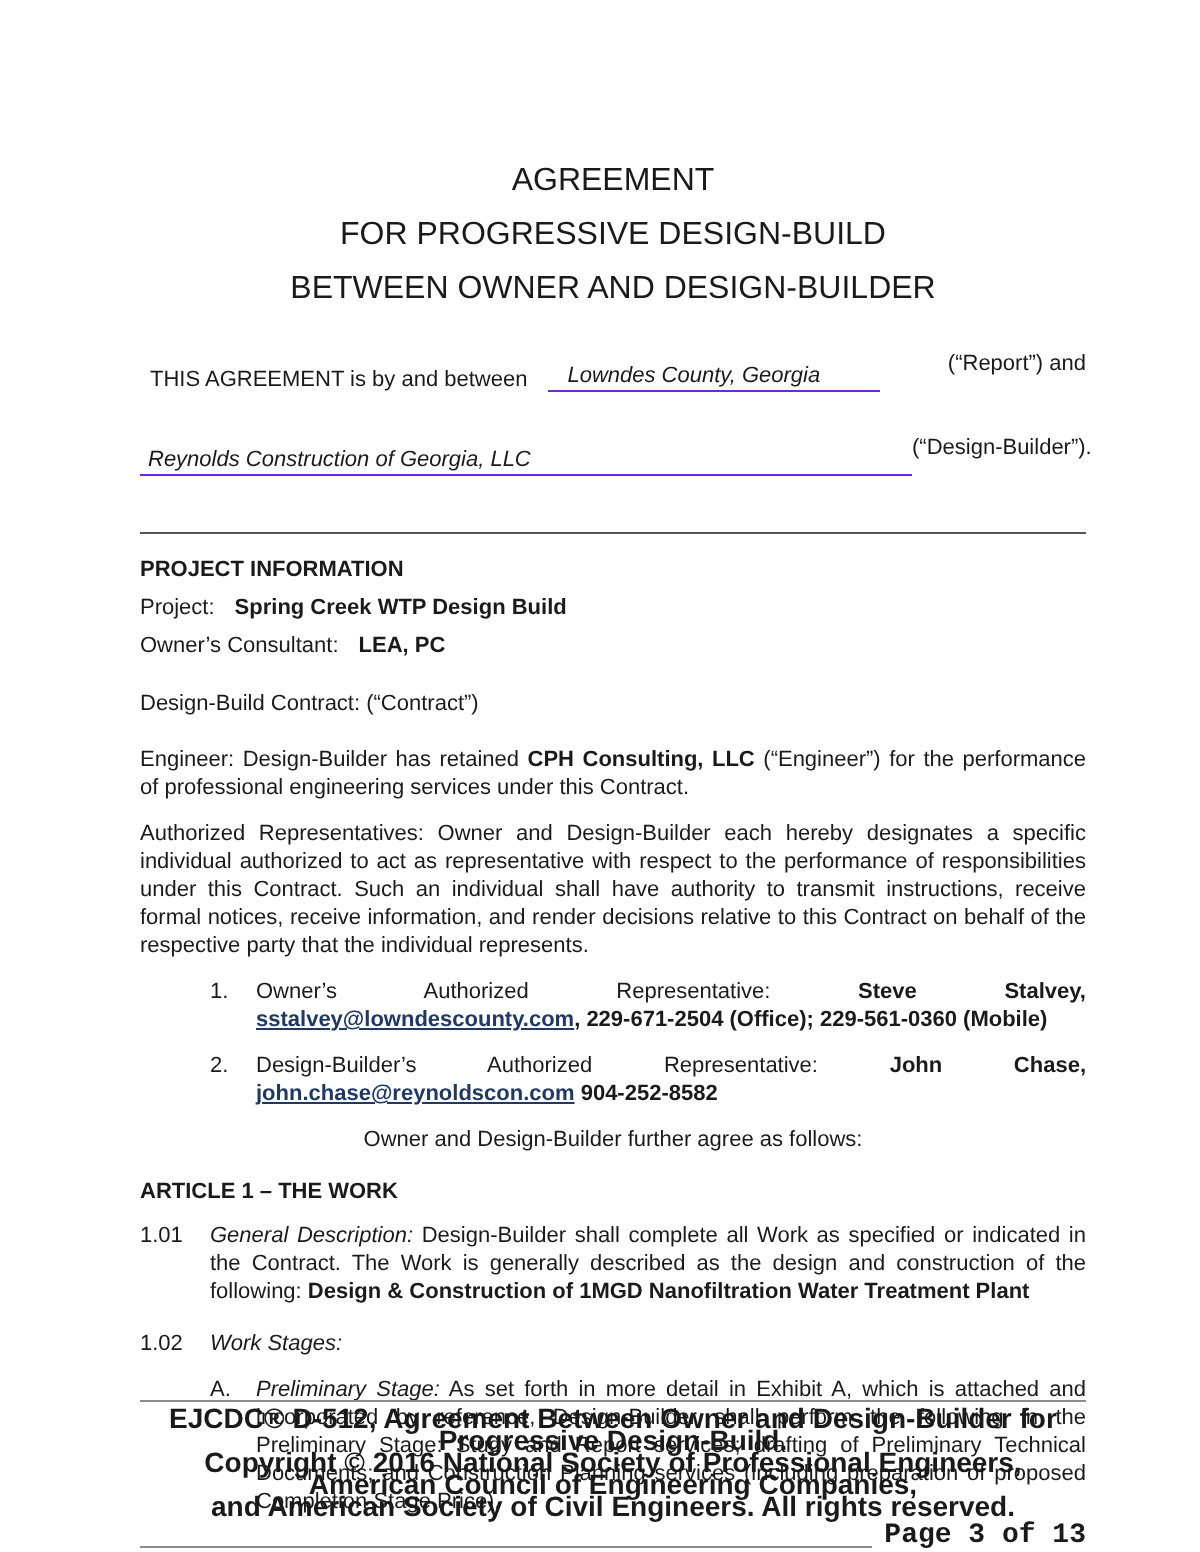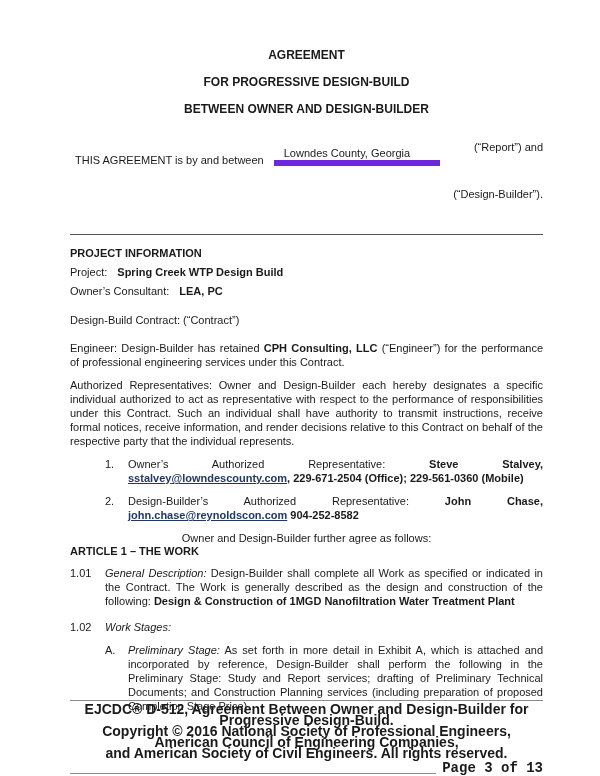--- a/index.html
+++ b/index.html
@@ -4,25 +4,25 @@
 <style>
   :root { --link:#1f3864; --ink:#1a1a1a; --rule:#8c8c8c; }
   html,body { margin:0; padding:0; background:#ffffff; }
   .page {
     position:relative; width:600px; height:776px; background:#fff;
     font-family:"Liberation Sans", sans-serif; font-size:11px; color:var(--ink);
     overflow:hidden;
   }
   .content { position:absolute; left:70px; width:473px; top:0; }
 
-  .title-block { padding-top:42px; text-align:center; font-weight:bold; font-size:12px; line-height:27px; }
+  .title-block { padding-top:77px; text-align:center; font-weight:normal; font-size:16px; line-height:27px; }
 
   .party-row1 { display:flex; margin-top:24px; align-items:flex-end; }
   .party-row1 .intro { flex:none; padding-left:5px; white-space:nowrap; }
-  .fill-line { border-bottom:6px solid #6d28d9; }
+  .fill-line { border-bottom:1px solid #6d28d9;font-style:italic; }
   .party-row1 .fill-line { flex:1; margin-left:10px; margin-right:34px; padding:0 0 1px 10px; white-space:nowrap; }
   .party-tag { flex:none; white-space:nowrap; align-self:flex-start; position:relative; top:-6px; }
 
   .party-row2 { display:flex; margin-top:28px; align-items:flex-end; }
   .party-row2 .fill-line { width:382px; flex:none; padding:0 0 1px 4px; white-space:nowrap; }
   .party-row2 .party-tag { margin-left:auto; }
 
   .divider { border-top:1px solid #555; margin-top:28px; }
 
   .sec-heading { font-weight:bold; margin-top:12px; }
@@ -38,21 +38,21 @@
   .num-item .body { flex:1; text-align:justify; }
   .indent1 { margin-left:35px; }
   .numw-sm { width:23px; }
   .numw-lg { width:35px; }
 
   b.run { font-weight:bold; }
   i.run { font-style:italic; }
   a.email { color:var(--link); font-weight:bold; text-decoration:underline; cursor:pointer; }
   .bold-run { font-weight:bold; }
 
-  .article-heading { font-weight:bold; margin-top:0; }
+  .article-heading { font-weight:bold; margin-top:13px; }
 
   .footer { position:absolute; left:70px; width:473px; top:700px; }
   .footer-rule { border-top:1px solid var(--rule); margin-bottom:3px; }
   .footer-lines { text-align:center; font-weight:bold; font-size:14px; line-height:11px; }
   .footer-pagerow { display:flex; align-items:flex-end; margin-top:1px; }
   .footer-pagerow .baseline-rule { flex:1; border-bottom:1px solid var(--rule); margin-bottom:2px; margin-right:6px; }
   .page-num { flex:none; font-weight:bold; font-size:14px;font-family:Liberation Mono, monospace; }
 </style>
 </head>
 <body>
@@ -66,20 +66,21 @@
       <div>BETWEEN OWNER AND DESIGN-BUILDER</div>
     </div>
 
     <div class="party-row1">
       <span class="intro">THIS AGREEMENT is by and between</span>
       <span class="fill-line">Lowndes County, Georgia</span>
       <span class="party-tag">(“Report”) and</span>
     </div>
 
     <div class="party-row2">
+      <span class="fill-line">Reynolds Construction of Georgia, LLC</span>
       <span class="party-tag">(“Design-Builder”).</span>
     </div>
 
     <div class="divider"></div>
 
     <div class="sec-heading">PROJECT INFORMATION</div>
 
     <div class="kv">
       <span>Project:</span><span class="val">Spring Creek WTP Design Build</span>
     </div>

